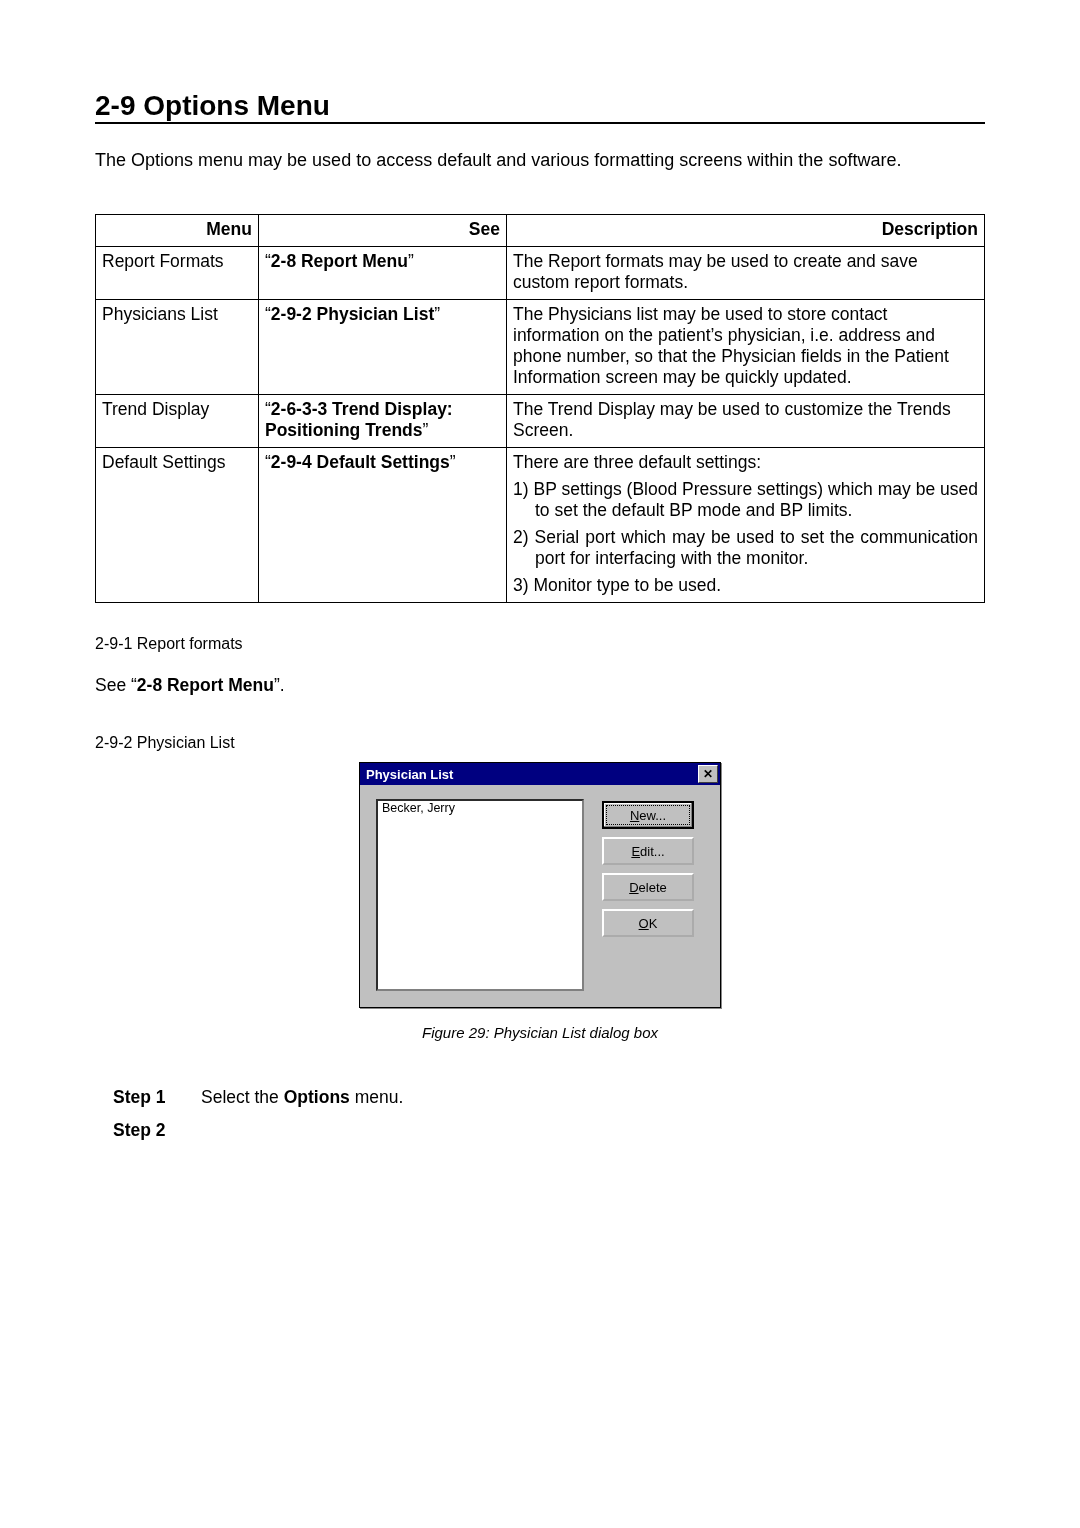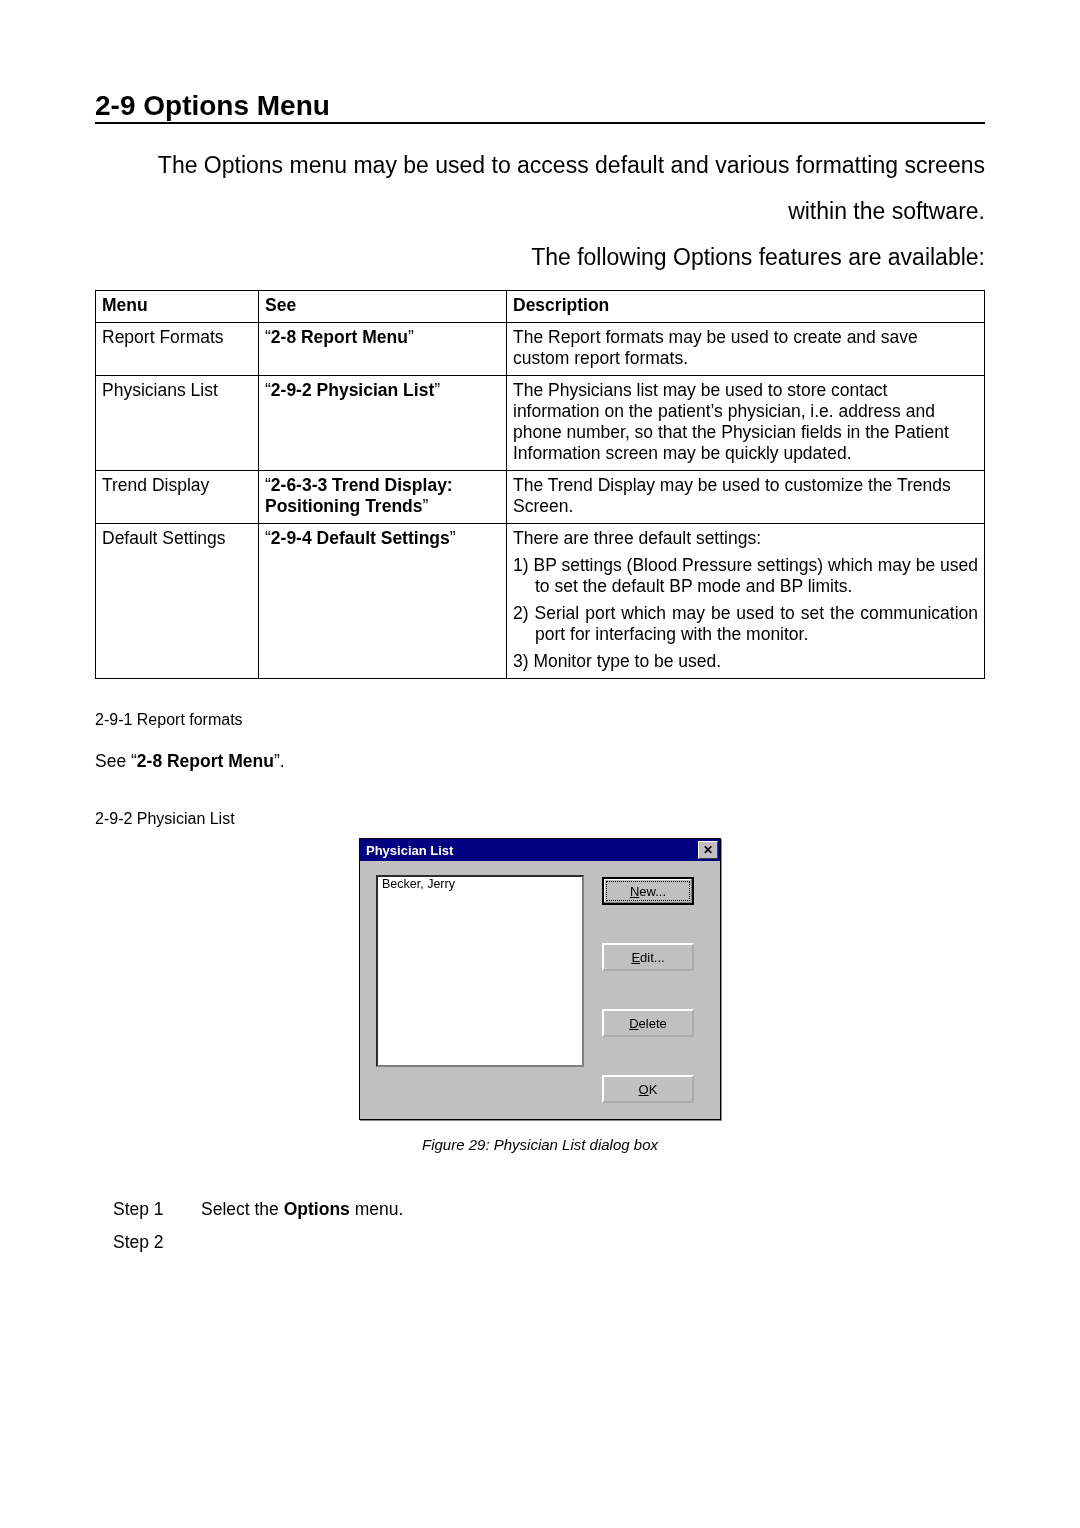--- a/index.html
+++ b/index.html
@@ -18,39 +18,39 @@
     position: relative;
   }
   h1 {
     font-size: 28px;
     font-weight: bold;
     margin: 0 0 4px 0;
     border-bottom: 2px solid #000;
     padding-bottom: 0;
   }
   .intro {
-    font-size: 23px;
+    font-size: 18px;
     line-height: 2.0;
     margin-top: 18px;
-    margin-bottom: 10px;
-    text-align: right;
+    margin-bottom: 36px;
   }
   table.opts {
     border-collapse: collapse;
     width: 100%;
     font-size: 17.5px;
   }
   table.opts th, table.opts td {
     border: 1px solid #000;
     padding: 4px 6px 6px 6px;
     vertical-align: top;
     text-align: left;
   }
   table.opts th {
     font-weight: bold;
+    text-align: right;
   }
   .col-menu { width: 150px; }
   .col-see  { width: 235px; }
   .justify { text-align: justify; }
   .desc-block { margin-bottom: 6px; text-align: justify; }
   .ol-block { padding-left: 22px; text-indent: -22px; text-align: justify; margin-bottom: 6px; }
   .sec-h {
     font-size: 16px;
     font-weight: normal;
     margin-top: 32px;
@@ -111,21 +111,21 @@
     height: 192px;
     background: #fff;
     border: 2px inset #808080;
     font-size: 12.5px;
     padding: 0 4px;
     box-sizing: border-box;
   }
   .btn-col {
     display: flex;
     flex-direction: column;
-    gap: 38px;
+    gap: 8px;
     padding-top: 2px;
   }
   .winbtn {
     width: 92px;
     height: 28px;
     background: #c0c0c0;
     border: 2px outset #fff;
     font-size: 13px;
     display: flex;
     align-items: center;
@@ -144,40 +144,39 @@
     font-style: italic;
     margin-top: 16px;
   }
   .steps {
     font-size: 17.5px;
     margin-top: 40px;
     line-height: 1.9;
     padding-left: 18px;
   }
   .steps .row { display: flex; gap: 18px; }
-  .step-label { font-weight: normal; width: 70px; flex: 0 0 auto; }
+  .step-label { font-weight: bold; width: 70px; flex: 0 0 auto; }
   .pagenum {
     position: absolute;
     bottom: 46px;
     left: 0;
     width: 100%;
     text-align: center;
     font-size: 17.5px;
   }
 </style>
 </head>
 <body>
 
 <div class="page">
 
   <h1>2-9 Options Menu</h1>
 
   <div class="intro">
     <div>The Options menu may be used to access default and various formatting screens within the software.</div>
-    <div>The following Options features are available:</div>
   </div>
 
   <table class="opts">
     <thead>
       <tr>
         <th class="col-menu">Menu</th>
         <th class="col-see">See</th>
         <th>Description</th>
       </tr>
     </thead>

